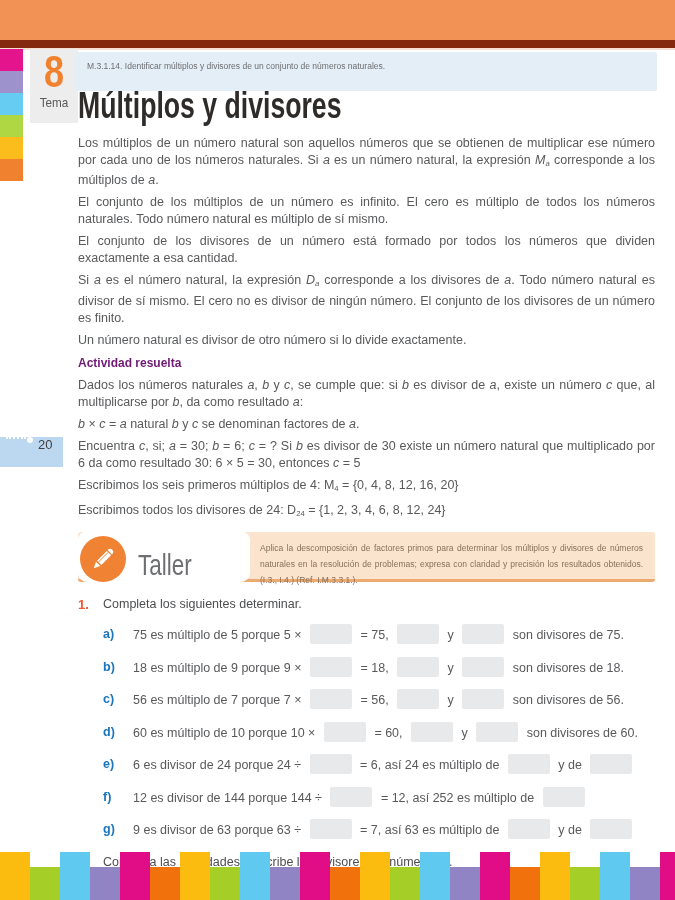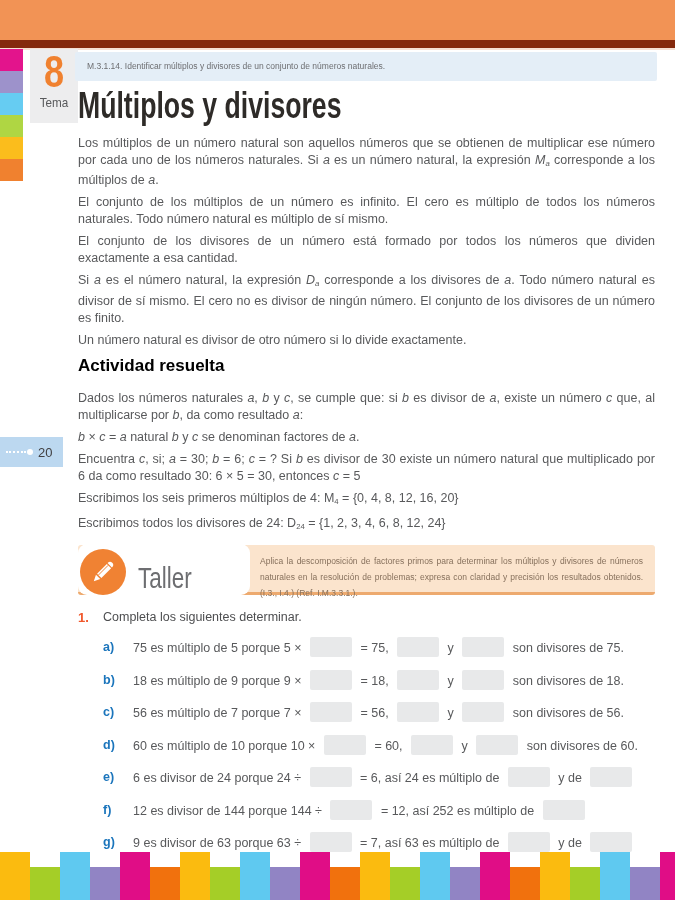--- a/index.html
+++ b/index.html
@@ -17,36 +17,36 @@
   
   .side-tabs { position: absolute; left: 0; top: 49px; width: 23px; }
   .side-tabs div { width: 23px; height: 22px; }
 
   
   .tema-box { position: absolute; left: 30px; top: 49px; width: 48px; height: 74px; background: #EDEDEE; text-align: center; }
   .tema-num { font-size: 44px; line-height: 46px; font-weight: bold; color: #F0812F; transform: scaleX(0.82); transform-origin: center top; }
   .tema-label { font-size: 13px; color: #58595B; transform: scaleX(0.9); transform-origin: center top; }
 
   
-  .objective { position: absolute; left: 75px; top: 52px; width: 582px; height: 29px; background: #E4EEF7;
+  .objective { position: absolute; left: 75px; top: 52px; width: 582px; height: 39px; background: #E4EEF7;
     border-radius: 2px; padding: 9px 12px 0; font-size: 8.5px; color: #6D6E71; }
 
   
   .content { position: absolute; left: 78px; top: 88px; width: 577px; }
   h1.title { margin: 0 0 11px; font-size: 37px; line-height: 36px; color: #2E2B28; font-weight: bold;
     transform: scaleX(0.72); transform-origin: left center; white-space: nowrap; }
   p.body { margin: 0 0 5px; font-size: 12.5px; line-height: 17px; text-align: justify; }
   .it { font-style: italic; }
   .bd { font-weight: normal; }
   .sb { font-size: 0.62em; vertical-align: -0.3em; }
-  h2.activity-head { margin: 7px 0 14px; font-size: 17px; color: #000000; font-weight: bold; }
+  h2.activity-head { margin: 7px 0 7px; font-size: 12px; color: #701a75; font-weight: bold; }
 
   
   .page-badge { position: absolute; left: 0; top: 437px; width: 63px; height: 30px; background: #BCD8F0;
-    display: flex; align-items: center; padding-left: 6px; }
+    display: flex; align-items: flex-start; padding-left: 6px; }
   .leader { width: 20px; border-top: 2px dotted #fff; }
   .leader-dot { width: 6px; height: 6px; border-radius: 50%; background: #fff; margin: 0 5px 0 1px; }
   .page-num { font-size: 13px; color: #414042; }
 
   
   .taller { position: relative; margin: 10px 0 13px; height: 50px; background: #FBE4CD;
     border-radius: 3px; border-bottom: 3px solid #EDAA6F; }
   .taller-label-box { position: absolute; left: 0; top: -1px; height: 51px; width: 172px; background: #fff;
     border-radius: 9px; display: flex; align-items: flex-end; }
   .taller-circle { width: 46px; height: 46px; border-radius: 50%; background: #F08233; margin-left: 2px;

